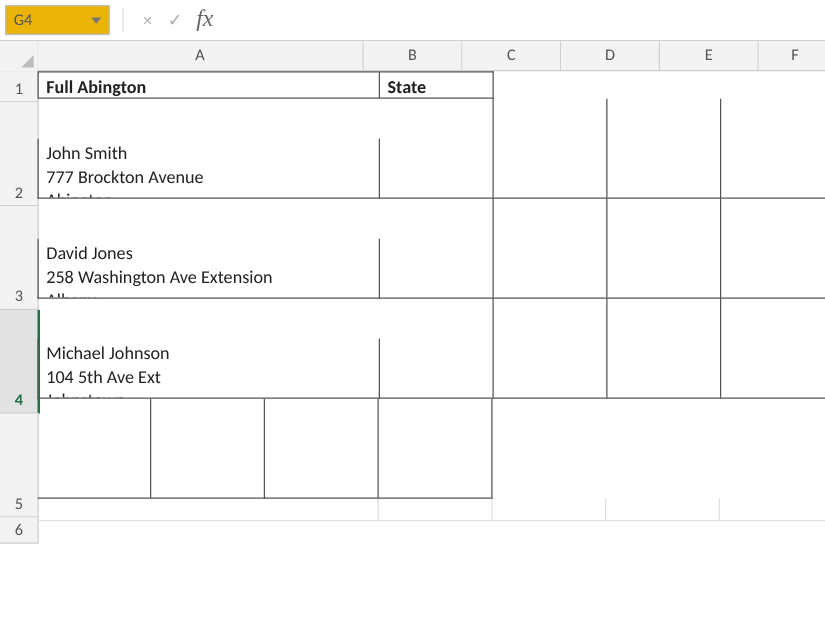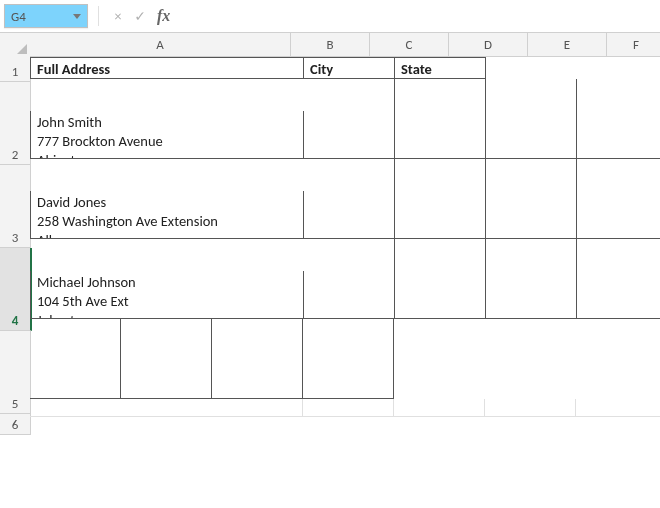--- a/index.html
+++ b/index.html
@@ -20,21 +20,21 @@
     height: 28px;
     border-bottom: 1px solid #d0d0d0;
     background: #fff;
     padding: 2px 4px;
     gap: 4px;
   }
   .name-box {
     width: 70px;
     height: 22px;
     border: 1px solid #c0c0c0;
-    background: #7dd3fc;
+    background: #eab308;
     display: flex;
     align-items: center;
     padding: 0 6px;
     font-size: 13px;
     color: #555;
     position: relative;
     box-shadow: 0 1px 1px rgba(0,0,0,0.05);
   }
   .name-box-caret {
     margin-left: auto;
@@ -50,25 +50,24 @@
   .fb-btn {
     width: 18px; height: 18px;
     display: flex; align-items: center; justify-content: center;
     color: #b0b0b0;
     font-size: 14px;
     cursor: default;
   }
   .fx-label {
     font-style: italic;
     font-family: "Cambria Math", serif;
-    font-size: 16px;
+    font-size: 19px;
     color: #666;
     margin-left: 4px;
     margin-right: 6px;
-    font-weight: bold;
   }
   .formula-input {
     flex: 1;
     height: 22px;
     border: none;
     outline: none;
     font-size: 13px;
     padding: 0 4px;
     background: transparent;
   }
@@ -208,22 +207,21 @@
     <div class="row-h rMulti">2</div>
     <div class="row-h rMulti">3</div>
     <div class="row-h rMulti sel">4</div>
     <div class="row-h rMulti">5</div>
     <div class="row-h rSmall">6</div>
   </div>
 
   <div class="grid">
 
     <div class="gridrow r1">
-      <div class="cell cA bold bordered left-edge top-edge">Full Address</div>
-      <div class="cell cD bold bordered top-edge">City</div>
+      <div class="cell cA bold bordered left-edge top-edge">Full Abington</div>
       <div class="cell cE bold bordered top-edge">State</div>
 
     </div>
 
     <div class="gridrow rMulti">
       <div class="cell cA bordered left-edge multiline">John Smith
 777 Brockton Avenue
 Abington
 MA</div>
       <div class="cell cB bordered"></div>

